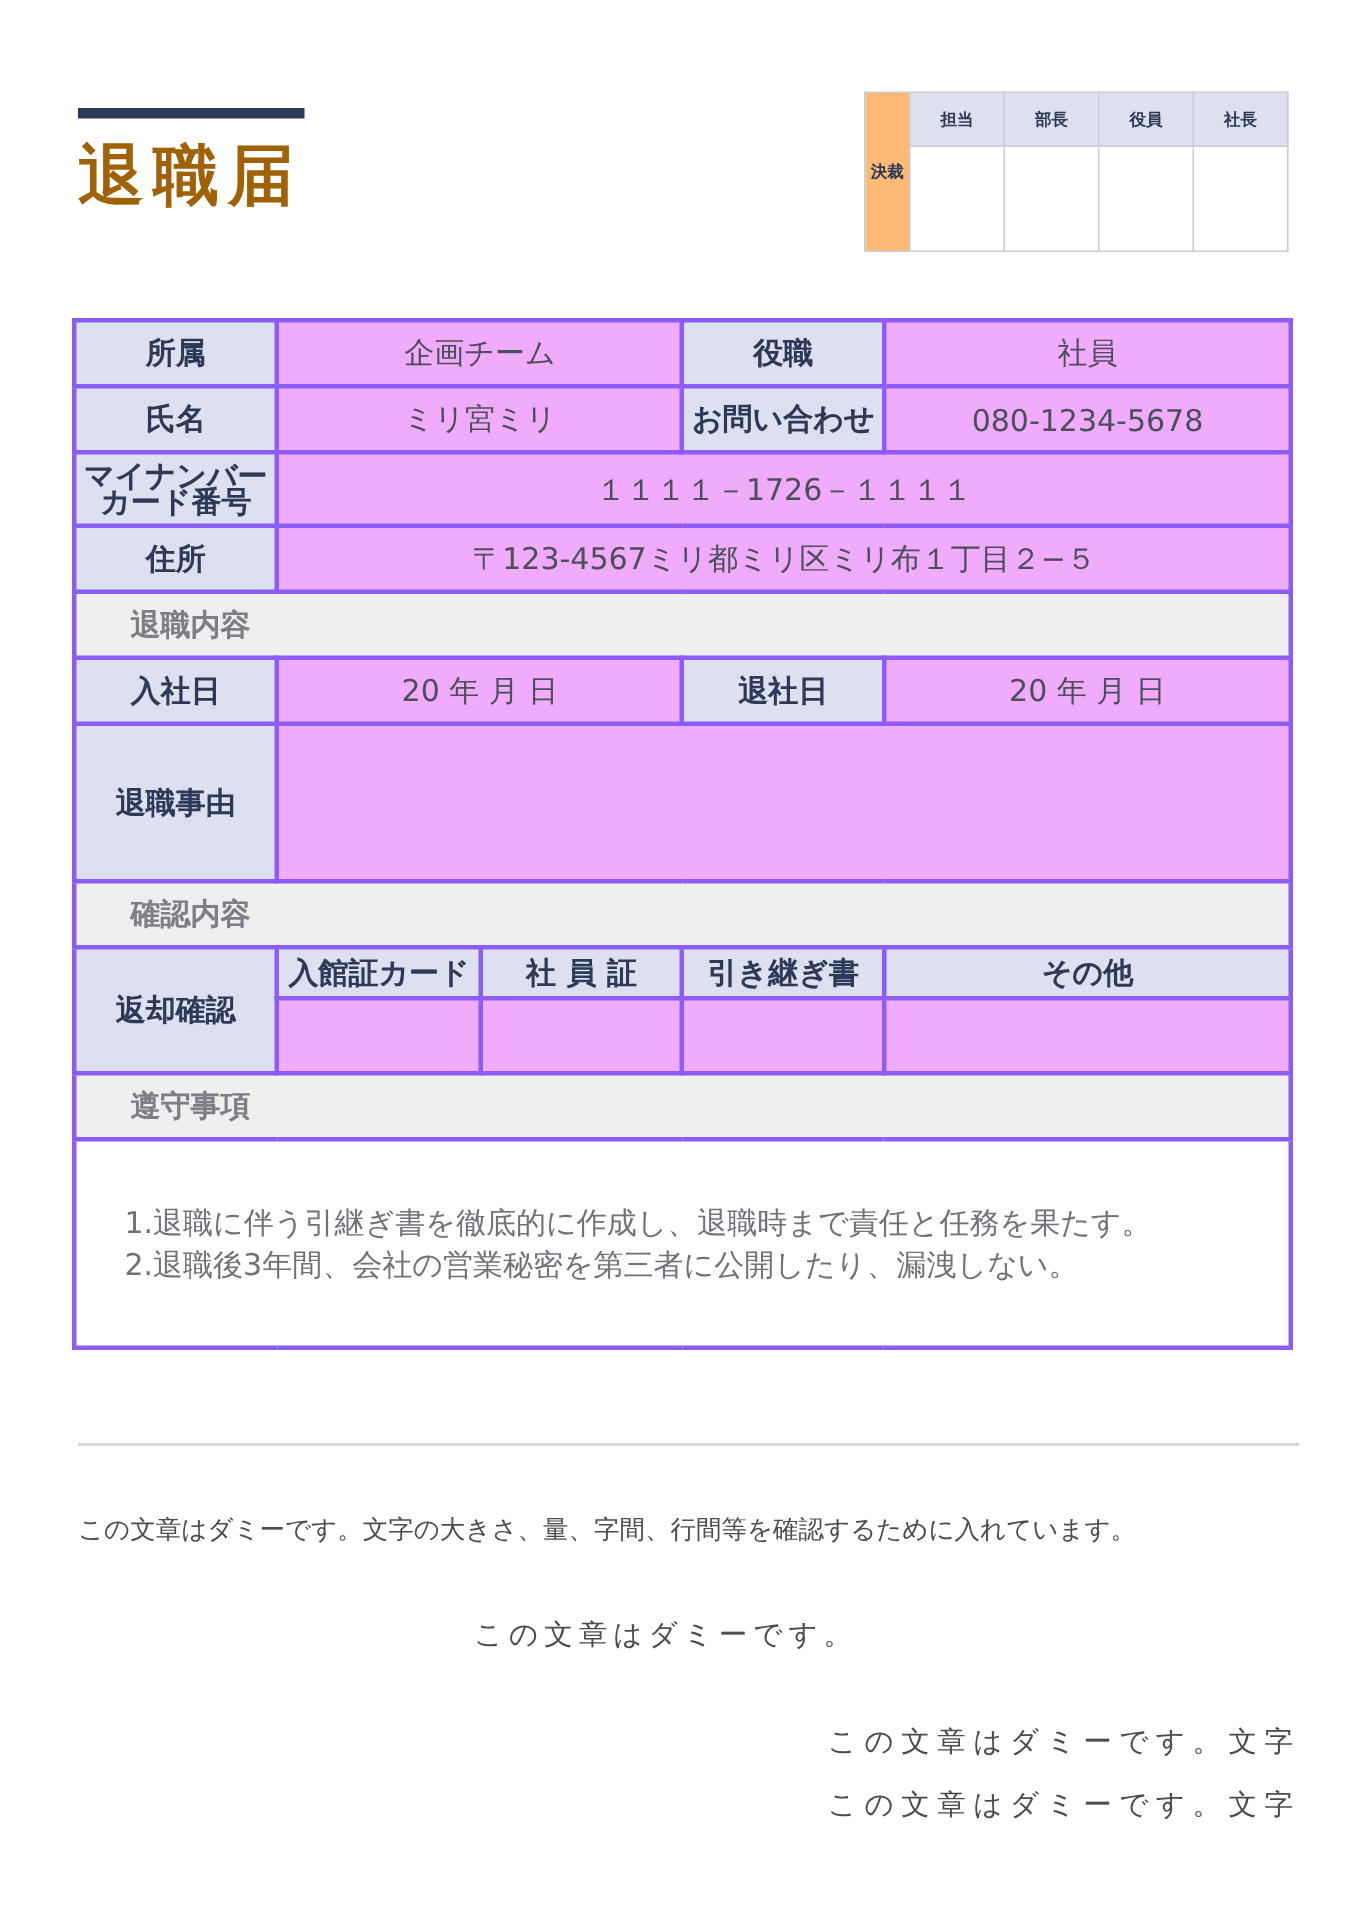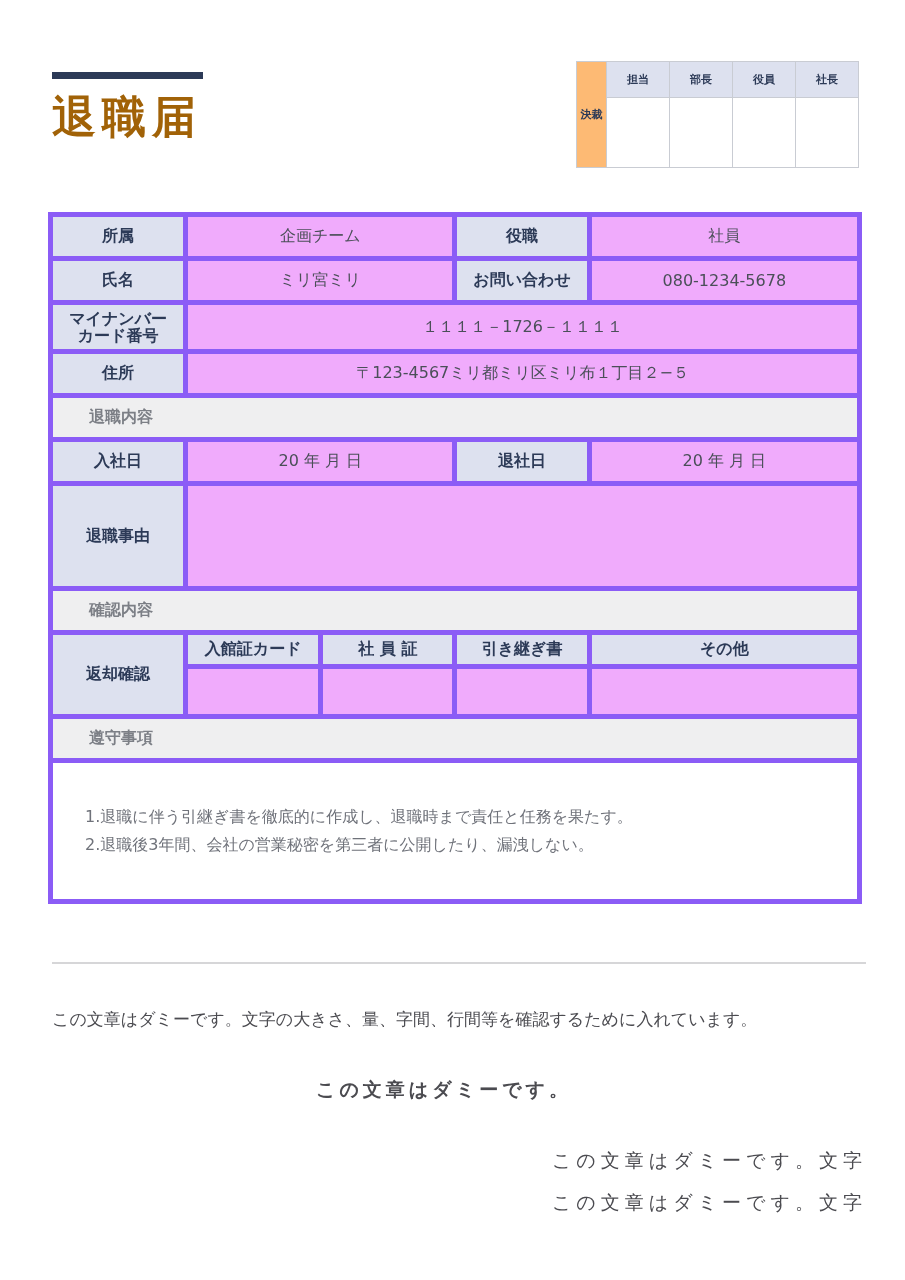--- a/index.html
+++ b/index.html
@@ -7,30 +7,30 @@
   .title-bar { position: absolute; left: 52px; top: 72px; width: 151px; height: 7px; background: #2c3a57; }
   .title { position: absolute; left: 52px; top: 88px; font-size: 44px; font-weight: bold; color: #a16207; letter-spacing: 6px; }
 
   .approval { position: absolute; left: 576px; top: 61px; border-collapse: collapse; }
   .approval td { border: 1px solid #c9ccd3; }
   .approval .side { width: 30px; background: #fdba74; font-size: 11px; font-weight: bold; color: #2c3a57; text-align: center; }
   .approval .hd { width: 63px; height: 36px; background: #dde1ef; font-size: 11px; font-weight: bold; color: #2c3a57; text-align: center; }
   .approval .cell { height: 70px; background: #fff; }
 
   .form { position: absolute; left: 48px; top: 212px; width: 814px; border-collapse: collapse; border-top: 3px solid #a9abb0; }
-  .form td { border: 5px solid #8b5cf6; font-size: 16px; text-align: center; vertical-align: middle; }
+  .form td { border: 3px solid #8b5cf6; font-size: 20px; text-align: center; vertical-align: middle; }
   .lbl { background: #dde1ef; font-weight: bold; color: #2c3a57; }
   .val { background: #f0abfc; color: #4a4f58; }
   .sec { background: #efeff0; text-align: left !important; padding-left: 36px; font-weight: bold; color: #7c7f86; font-size: 16px; }
   .r44 { height: 44px; }
   .notes { background: #fff; text-align: left !important; padding: 40px 32px; color: #6f727a; font-size: 15px; line-height: 28px; }
 
   .hr { position: absolute; left: 52px; top: 962px; width: 814px; height: 2px; background: #d6d6d8; }
   .p1 { position: absolute; left: 52px; top: 1008px; font-size: 17px; color: #4b4b50; }
-  .p2 { position: absolute; left: 0; width: 888px; top: 1077px; text-align: center; font-size: 19px; font-weight: bold; color: #4b4b50; letter-spacing: 4px; }
+  .p2 { position: absolute; left: 0; width: 888px; top: 1077px; text-align: center; font-size: 19px; font-weight: normal; color: #4b4b50; letter-spacing: 4px; }
   .p3 { position: absolute; right: 38px; font-size: 19px; color: #4b4b50; letter-spacing: 5px; }
 </style>
 </head>
 <body>
 
 <div class="title-bar"></div>
 <h1 class="title">退職届</h1>
 
 <table class="approval">
   <tbody>

